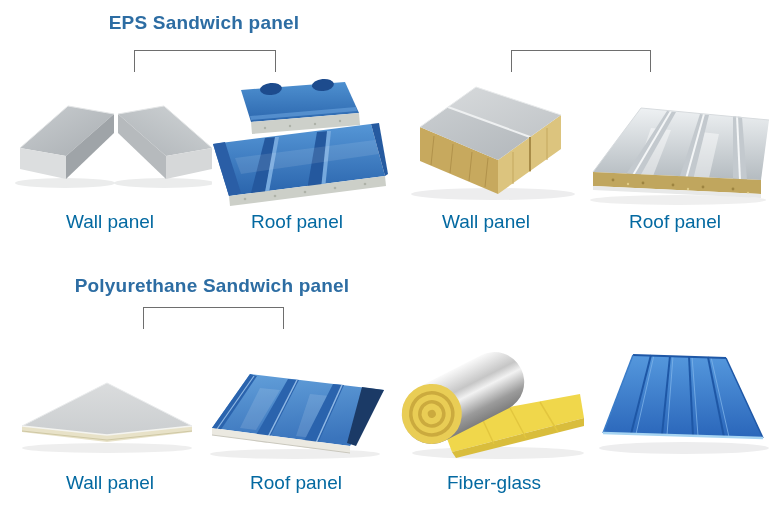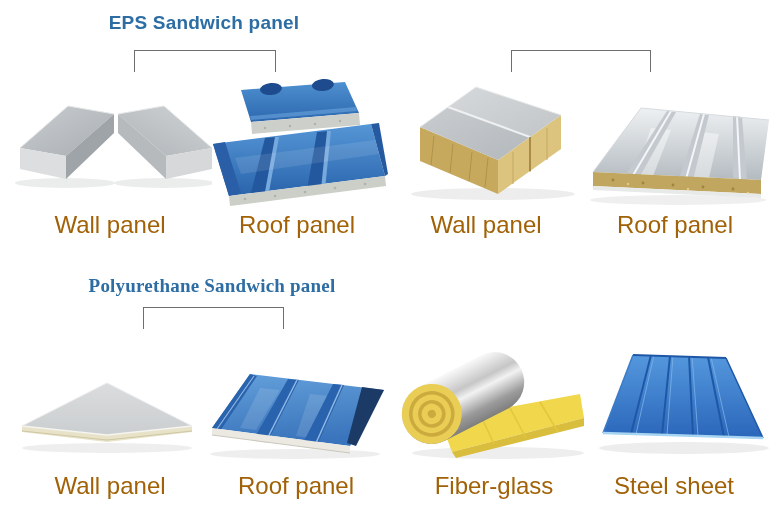--- a/index.html
+++ b/index.html
@@ -9,33 +9,33 @@
   }
   .heading{
     position:absolute;color:#2d6da3;font-size:19px;font-weight:700;
     text-align:center;letter-spacing:.2px;white-space:nowrap;
   }
   .bracket{
     position:absolute;border-top:1.5px solid #6e6e6e;
     border-left:1.5px solid #6e6e6e;border-right:1.5px solid #6e6e6e;
   }
   .plabel{
-    position:absolute;color:#a16207;font-size:24px;text-align:center;
+    position:absolute;color:#0369a1;font-size:19px;text-align:center;
     white-space:nowrap;
   }
   .product{position:absolute;}
   .product svg{display:block;width:100%;height:100%;}
 </style>
 </head>
 <body>
 
 <div class="canvas">
 
   <div class="heading" style="left:54px;top:12px;width:300px;">EPS Sandwich panel</div>
-  <div class="heading" style="left:62px;top:275px;width:300px;font-family:Liberation Serif, serif;">Polyurethane Sandwich panel</div>
+  <div class="heading" style="left:62px;top:275px;width:300px;">Polyurethane Sandwich panel</div>
 
   <div class="bracket" style="left:134px;top:50px;width:140px;height:21px;"></div>
   <div class="bracket" style="left:511px;top:50px;width:138px;height:21px;"></div>
   <div class="bracket" style="left:143px;top:307px;width:139px;height:21px;"></div>
 
   <div class="product" style="left:12px;top:78px;width:200px;height:132px;">
     <svg viewBox="0 0 200 132">
       <defs>
         <linearGradient id="ewT1" x1="0" y1="0" x2="1" y2="1">
           <stop offset="0" stop-color="#c9cdd0"></stop>
@@ -255,15 +255,14 @@
   </div>
 
   <div class="plabel" style="left:30px;top:211px;width:160px;">Wall panel</div>
   <div class="plabel" style="left:217px;top:211px;width:160px;">Roof panel</div>
   <div class="plabel" style="left:406px;top:211px;width:160px;">Wall panel</div>
   <div class="plabel" style="left:595px;top:211px;width:160px;">Roof panel</div>
 
   <div class="plabel" style="left:30px;top:472px;width:160px;">Wall panel</div>
   <div class="plabel" style="left:216px;top:472px;width:160px;">Roof panel</div>
   <div class="plabel" style="left:414px;top:472px;width:160px;">Fiber-glass</div>
-  <div class="plabel" style="left:594px;top:472px;width:160px;">Steel sheet</div>
 
 </div>
 
 </body></html>

